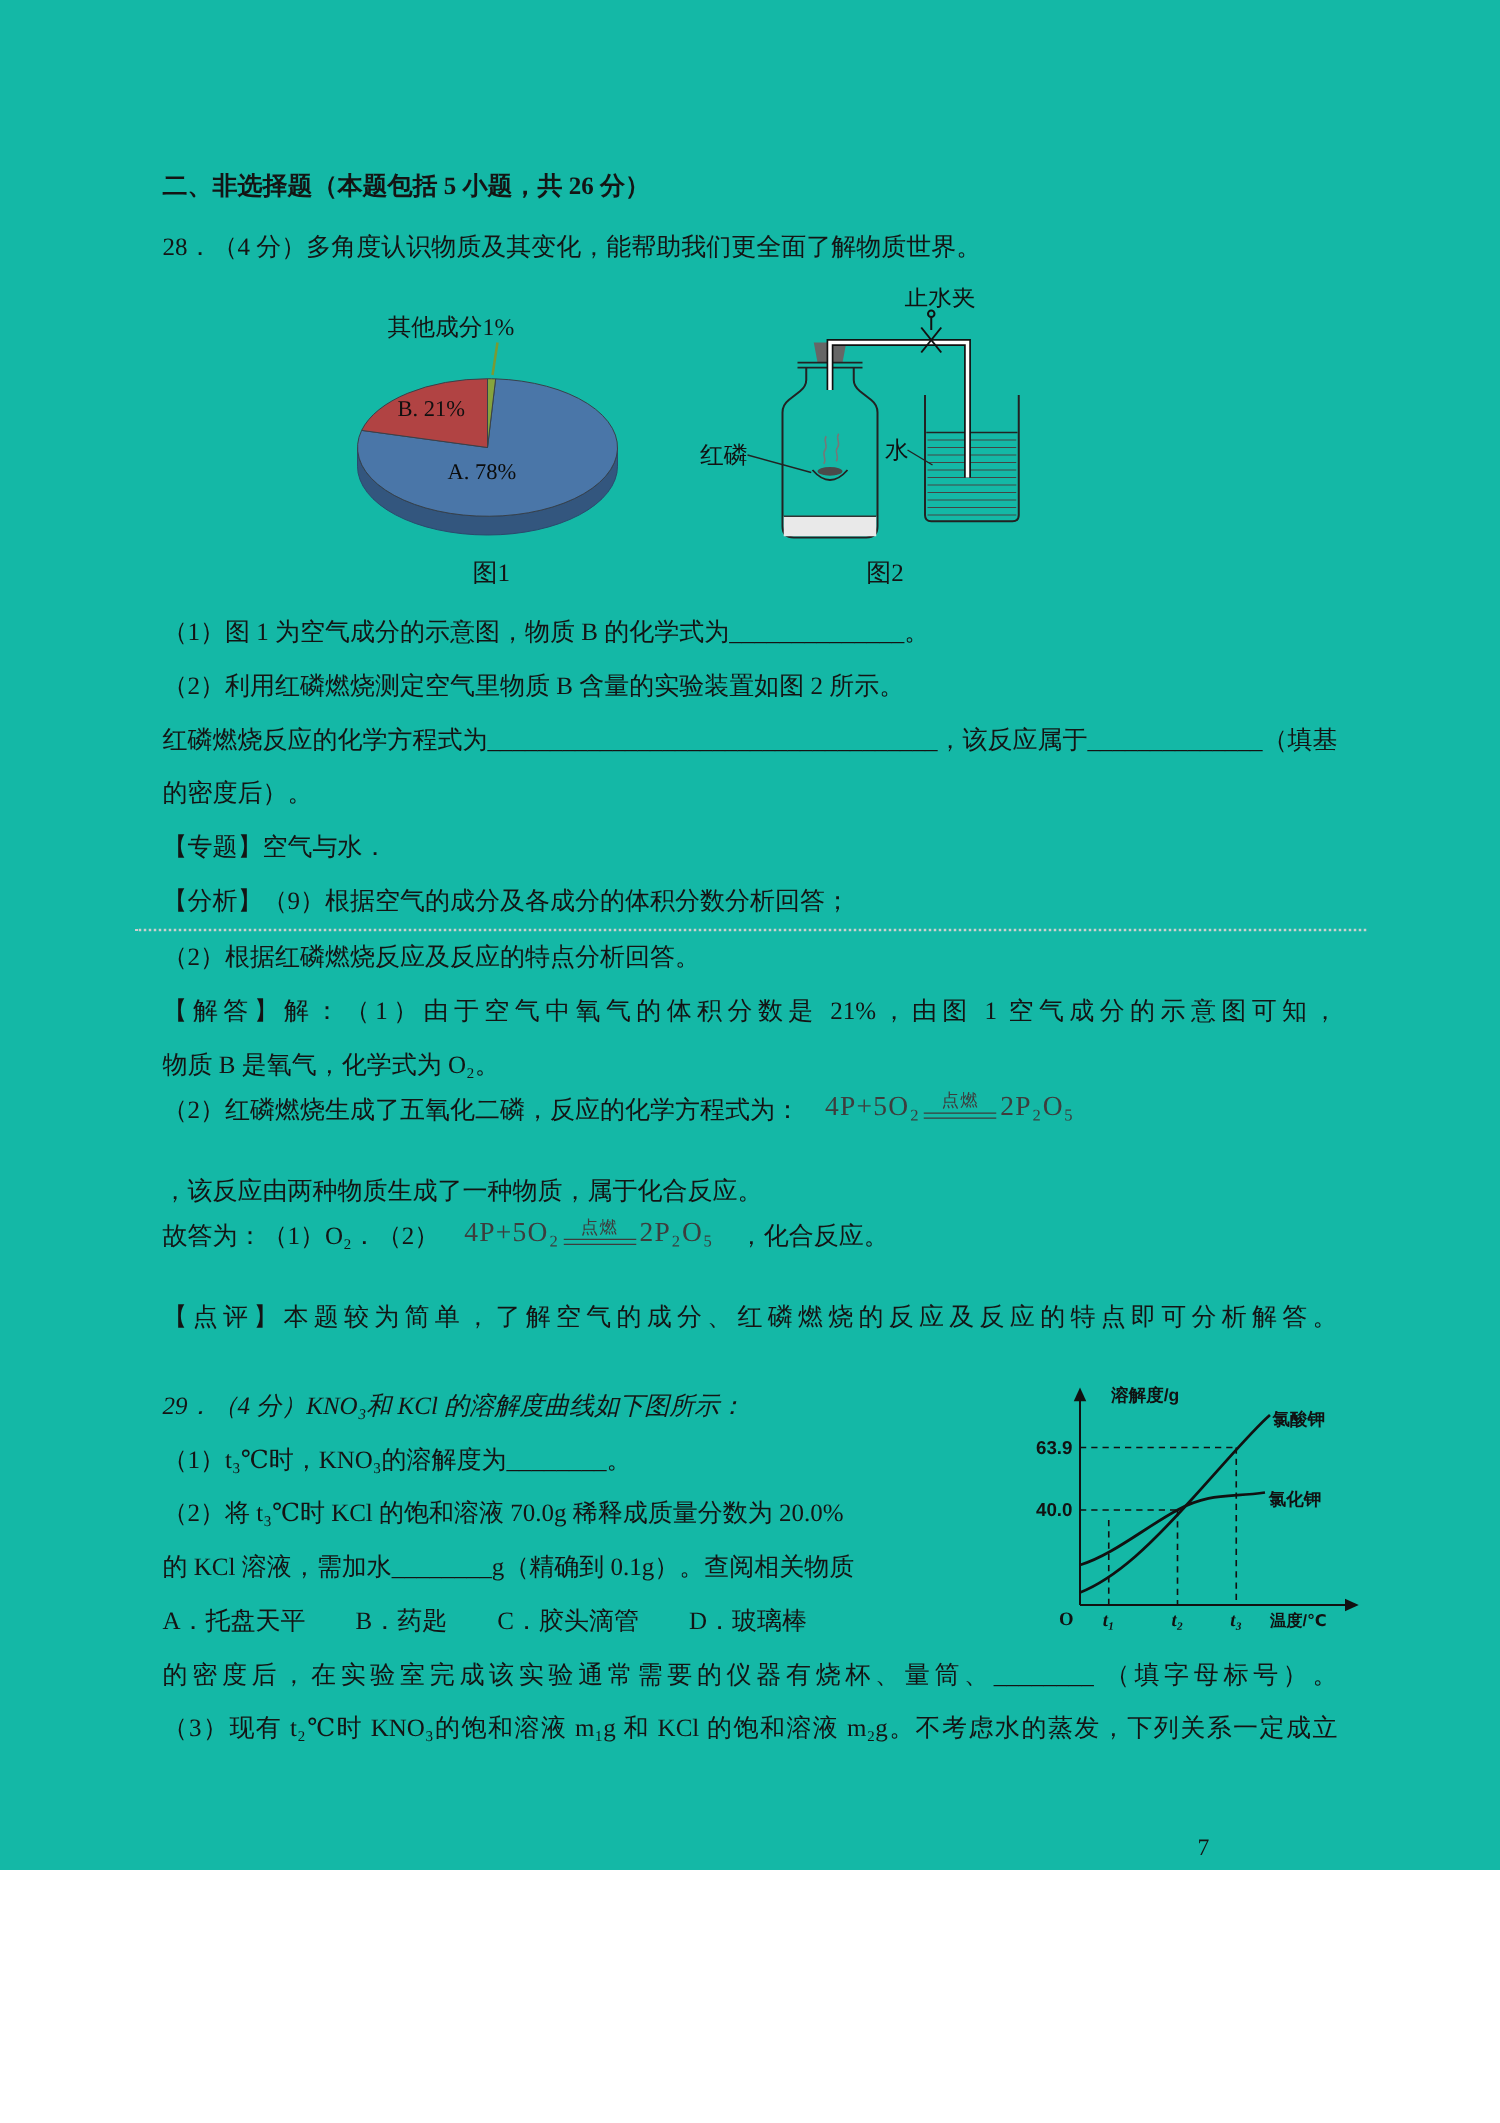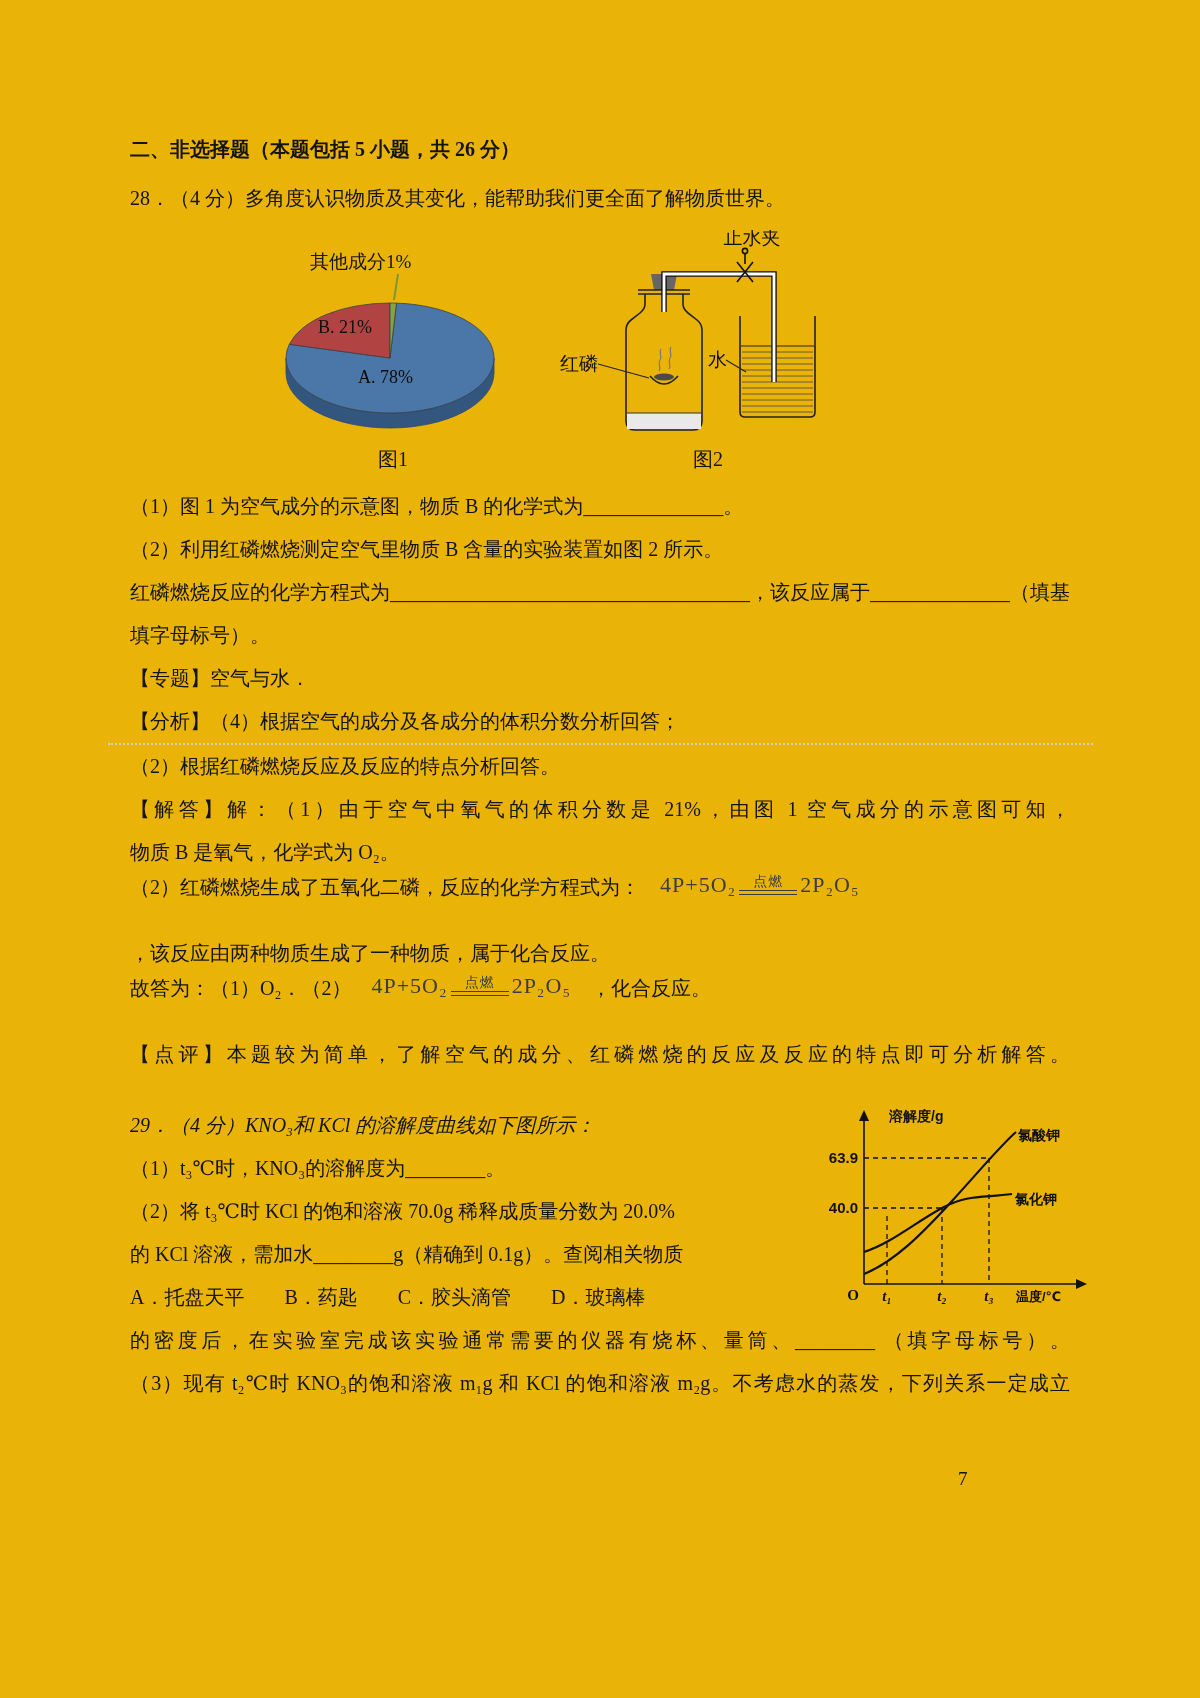--- a/index.html
+++ b/index.html
@@ -1,19 +1,19 @@
 <!DOCTYPE html>
 <html><head>
 <meta charset="utf-8">
 <style>
   * { margin:0; padding:0; box-sizing:border-box; }
   html,body { background:#ffffff; }
   .page {
-    position:relative; width:1200px; height:1698px; margin:0 auto;
-    background:#eab308; color:#141414; overflow:hidden;
+    position:relative; width:1200px; height:1496px; margin:0 auto;
+    background:#14b8a6; color:#141414; overflow:hidden;
     font-family:"Liberation Serif","DejaVu Serif",serif;
   }
   .content { position:absolute; left:130px; top:128px; width:940px; }
   .line { font-size:20px; line-height:43px; white-space:nowrap; }
   .bold { font-weight:bold; }
   .blabel { font-weight:normal; }
   .jfull { white-space:normal; text-align:justify; text-align-last:justify; }
   .mt6 { margin-top:6px; }
   .figures { display:flex; align-items:flex-end; gap:10px; padding-left:118px; margin:10px 0 12px 0; }
   .fig { display:flex; flex-direction:column; align-items:center; }
@@ -117,28 +117,28 @@
         <figcaption class="figcap">图2</figcaption>
       </figure>
     </div>
 
     <div class="line mt6">（1）图 1 为空气成分的示意图，物质 B 的化学式为______________。</div>
     <div class="line">（2）利用红磷燃烧测定空气里物质 B 含量的实验装置如图 2 所示。</div>
 
     <div class="line jfull">
       <span>红磷燃烧反应的化学方程式为</span><span class="blankline">____________________________________</span><span>，该反应属于</span><span class="blankline">______________</span><span>（填基</span>
     </div>
-    <div class="line">填字母标号）。</div>
+    <div class="line">的密度后）。</div>
 
     <div class="line">
       <span class="blabel">【专题】</span><span>空气与水．</span>
     </div>
 
     <div class="line">
-      <span class="blabel">【分析】</span><span>（4）根据空气的成分及各成分的体积分数分析回答；</span>
+      <span class="blabel">【分析】</span><span>（9）根据空气的成分及各成分的体积分数分析回答；</span>
     </div>
 
     <div class="dotted"></div>
 
     <div class="line">（2）根据红磷燃烧反应及反应的特点分析回答。</div>
 
     <div class="line jfull">
       <span class="blabel">【解答】</span><span>解：（1）由于空气中氧气的体积分数是 21%，由图 1 空气成分的示意图可知，</span>
     </div>
     <div class="line">物质 B 是氧气，化学式为 O₂。</div>

